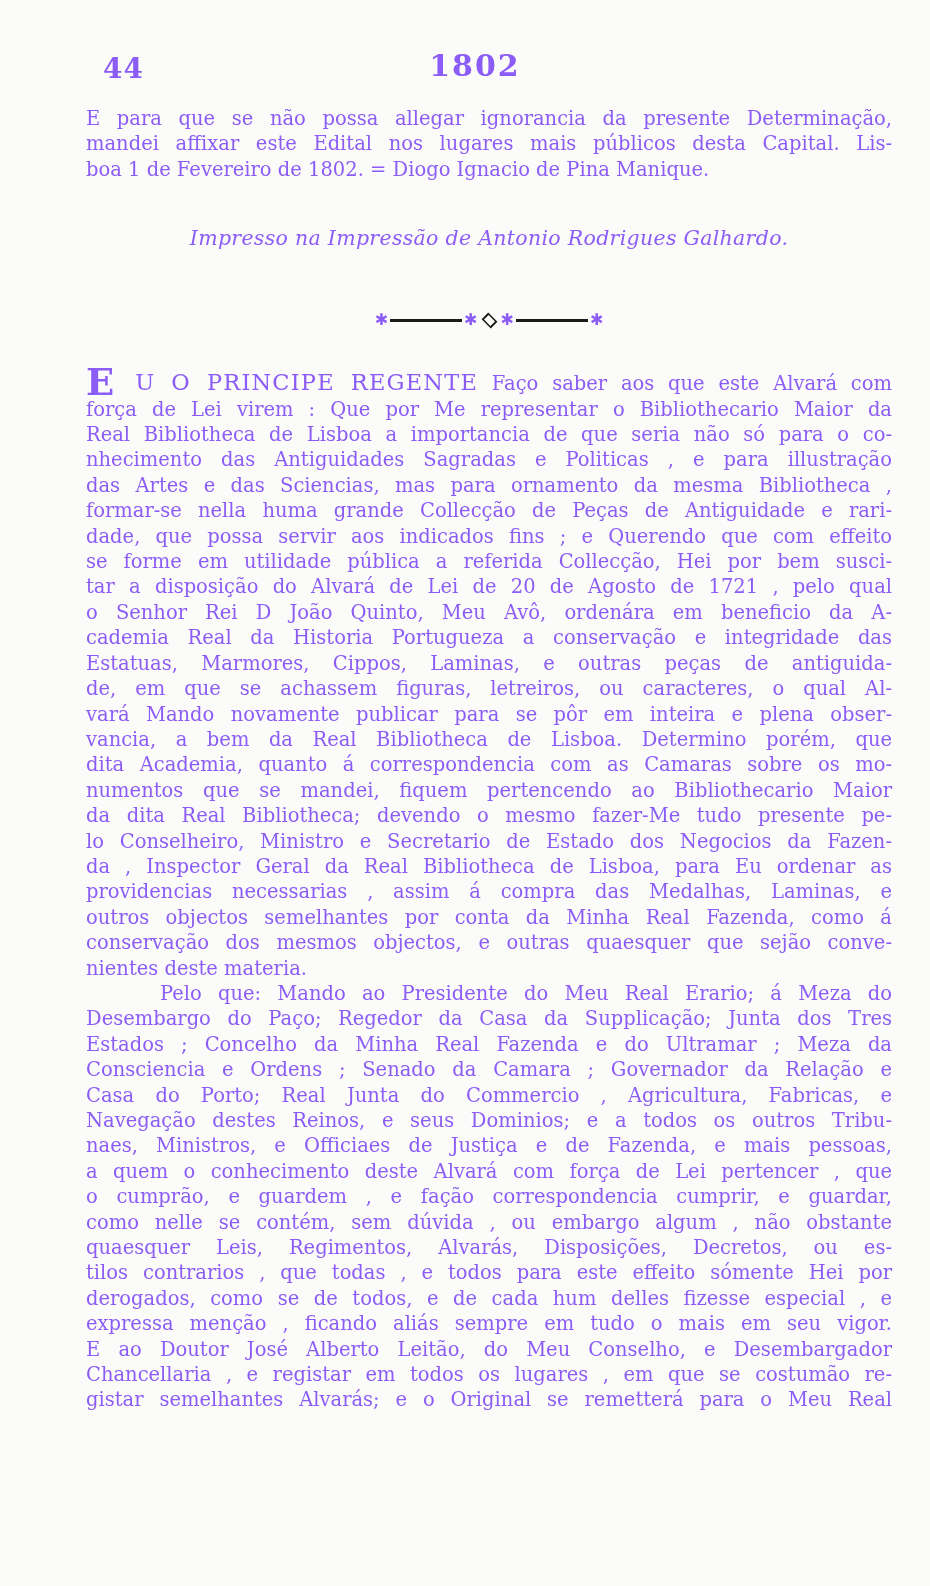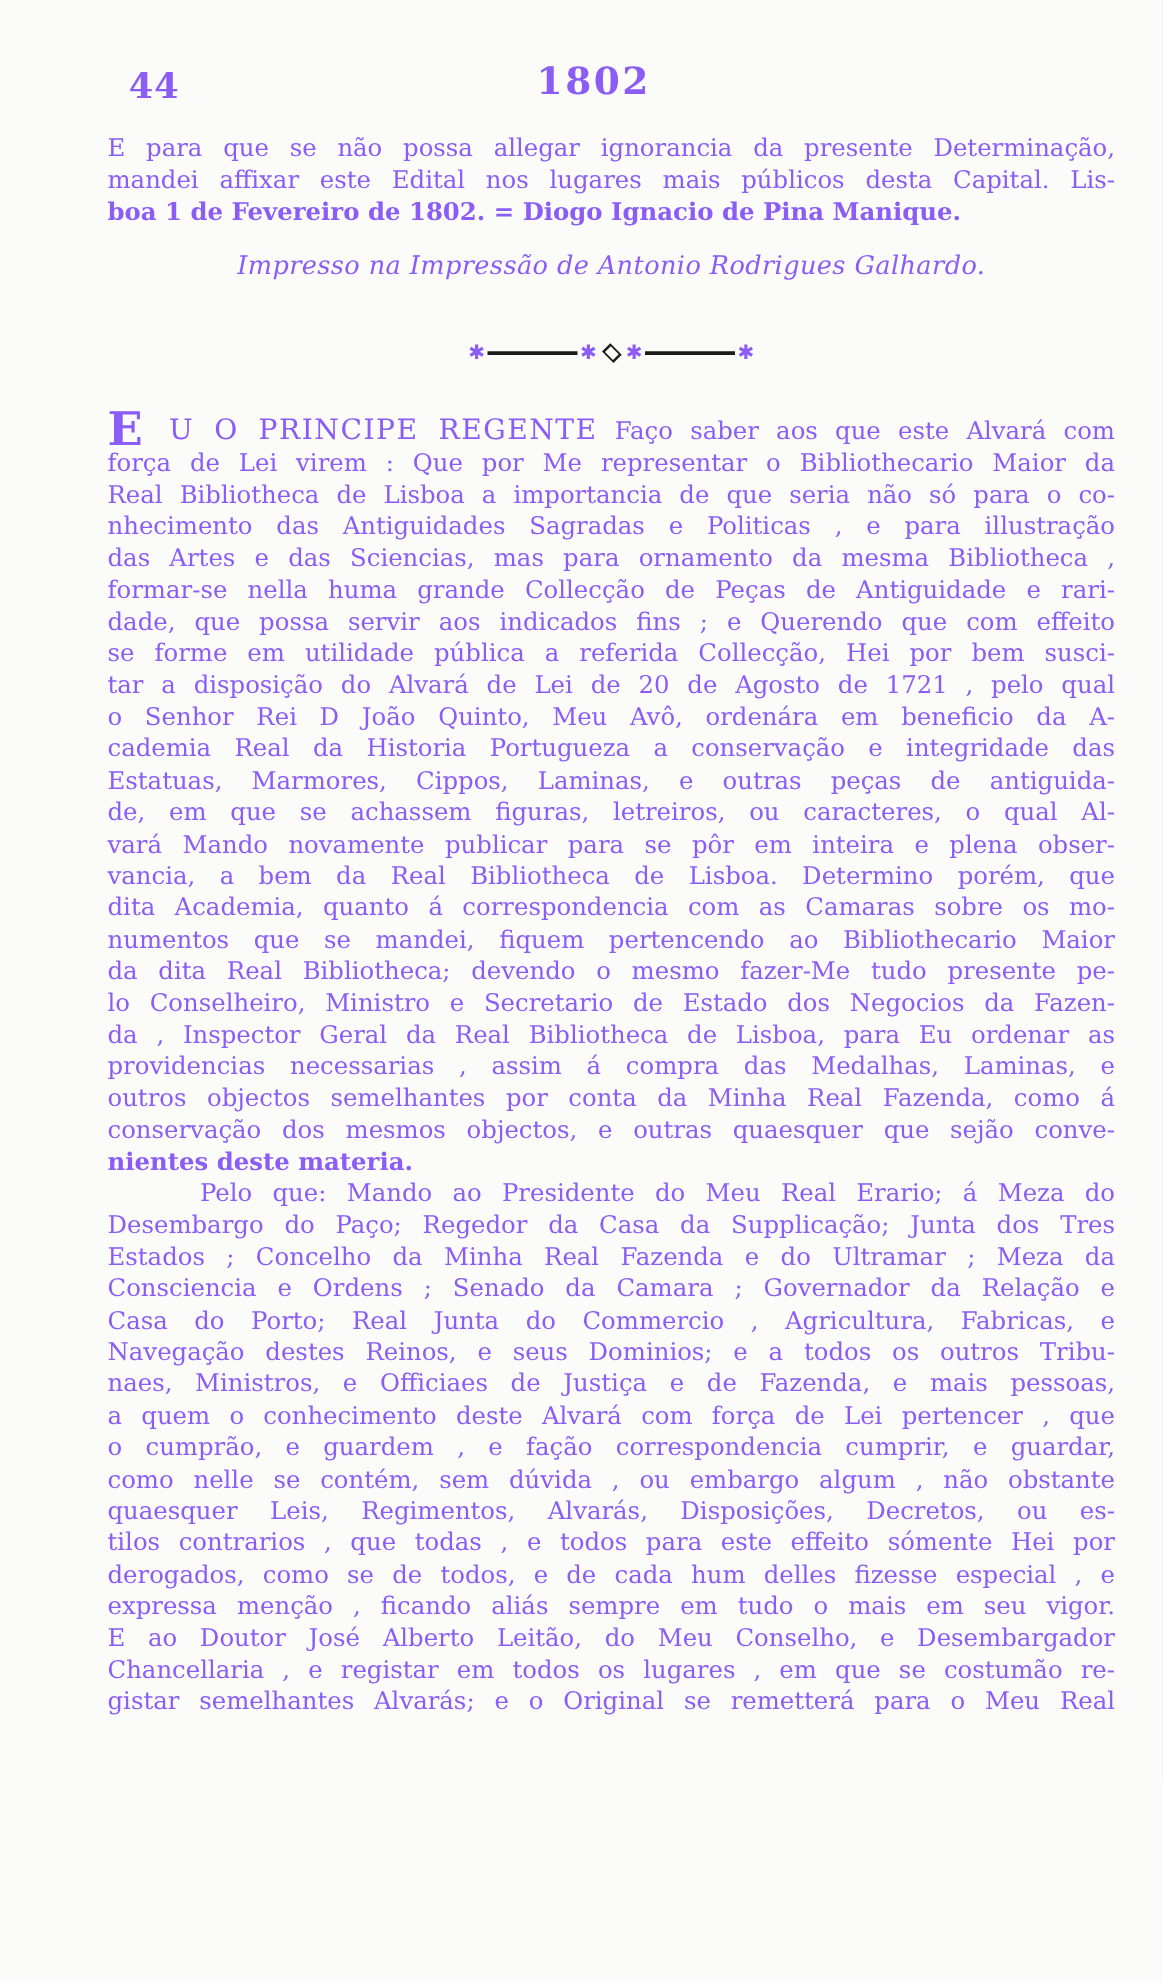--- a/index.html
+++ b/index.html
@@ -22,28 +22,28 @@
     font-size:30px; font-weight:bold; letter-spacing:2px;
   }
   .content {
     position:absolute; left:86px; top:106px; width:806px;
   }
   .jline {
     font-size:19.5px; line-height:25.4px;
     text-align:justify; text-align-last:justify; text-justify:inter-word;
     white-space:normal;
   }
-  .jline.endline { text-align-last:left;font-weight:bold; }
+  .jline.endline { text-align-last:left; }
   .jline.indent { text-indent:74px; }
-  .edital { margin-bottom:18px; }
+  .edital { margin-bottom:44px; }
   .imprint {
     text-align:center;
     font-style:italic;
     font-size:20.5px; line-height:25px;
-    margin-bottom:46px;
+    margin-bottom:58px;
     letter-spacing:0.3px;
   }
   .divider {
     display:flex; align-items:center; justify-content:center;
     gap:2px; height:22px; margin-bottom:39px;
   }
   .divider .star {
     font-family:"DejaVu Sans", sans-serif;
     font-size:16px; line-height:16px; font-weight:bold;
   }

